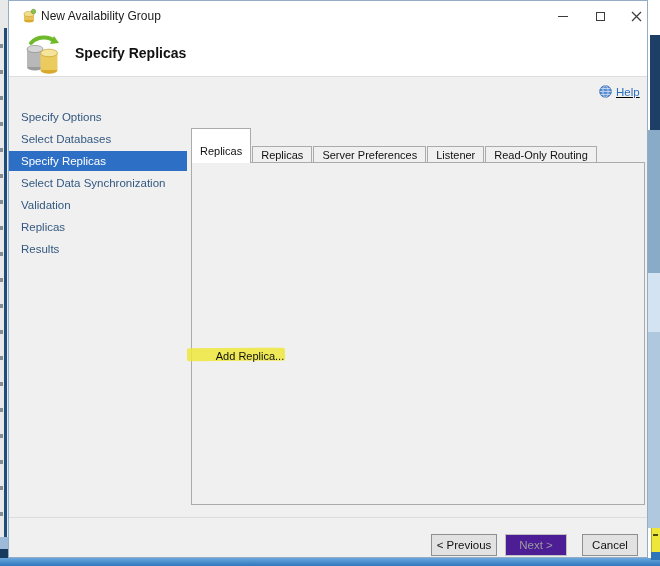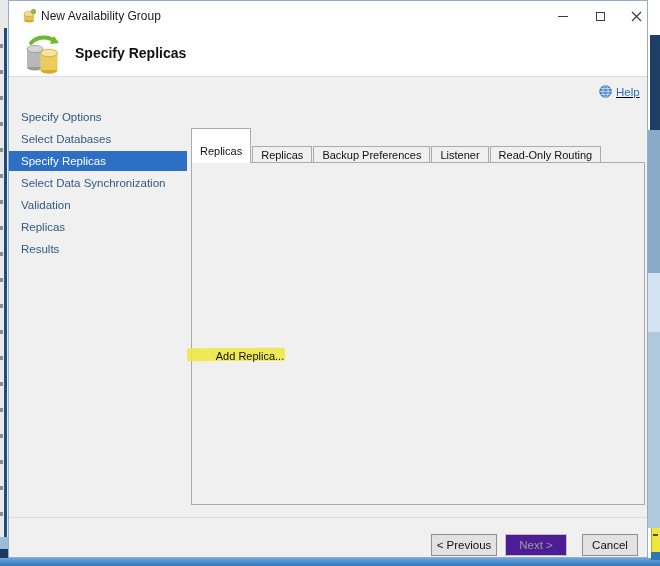--- a/index.html
+++ b/index.html
@@ -185,21 +185,21 @@
         <ellipse cx="6.5" cy="6.5" rx="2.6" ry="5.8" fill="none" stroke="#cfe0f5" stroke-width=".8"></ellipse>
         <path d="M.7 6.5 H12.3 M1.6 3.5 H11.4 M1.6 9.5 H11.4" stroke="#cfe0f5" stroke-width=".8" fill="none"></path>
       </svg>
       <span>Help</span>
     </div>
 
 
     <div class="abs" id="tabs">
       <div class="tab active">Replicas</div>
       <div class="tab">Replicas</div>
-      <div class="tab">Backup Preferences</div>
+      <div class="tab">Server Preferences</div>
       <div class="tab">Listener</div>
       <div class="tab">Read-Only Routing</div>
     </div>
 
     <div class="abs" id="tabpage"></div>
     <div class="abs" id="grid-label">Availability Replicas:</div>
 
     <div class="abs" id="grid">
       <div class="hdr-row">
         <div class="hdr-cell c1">Server Instance</div>

